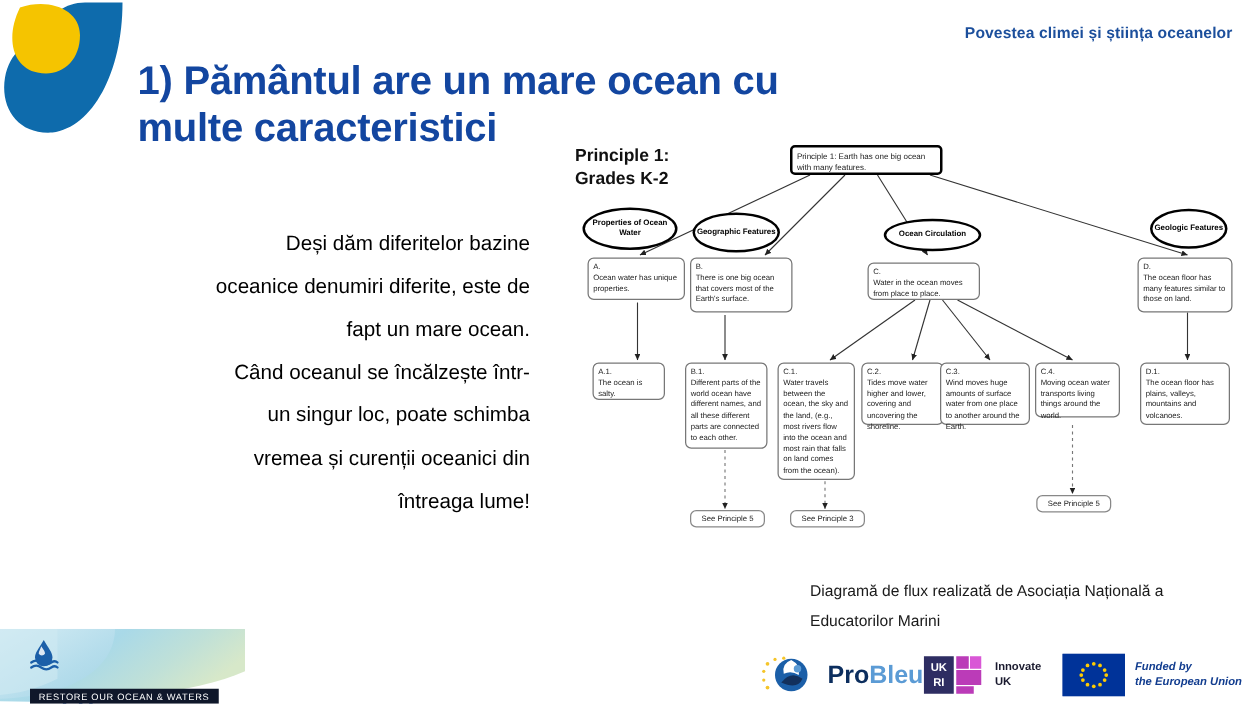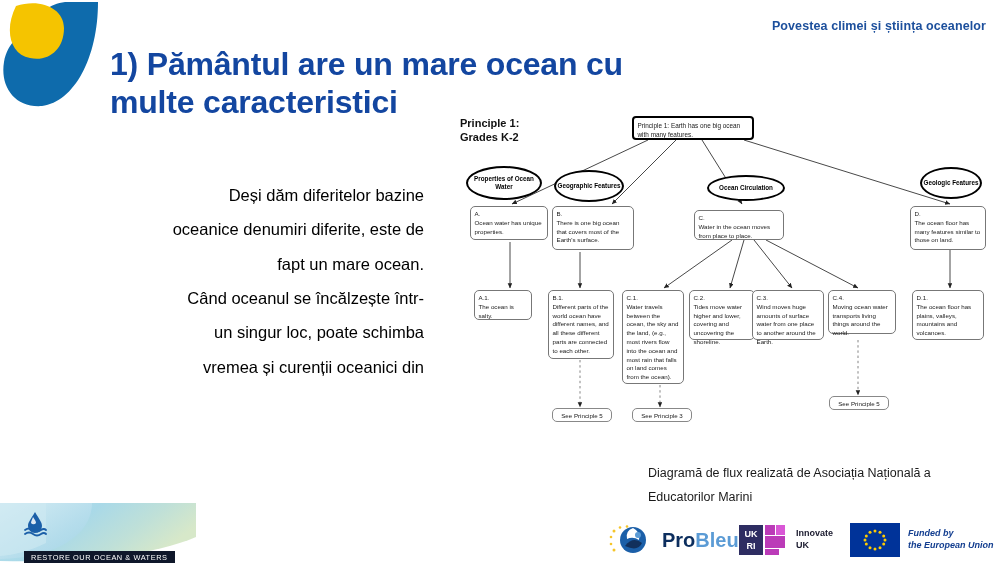--- a/index.html
+++ b/index.html
@@ -34,21 +34,21 @@
     position:absolute;left:64px;top:178px;width:360px;
     font-size:16.5px;line-height:2.08;color:#000;text-align:right;
   }
   .body-copy .ln{display:block;white-space:nowrap;}
 
   
   .diagram{position:absolute;left:452px;top:110px;width:540px;height:335px;}
   .dg-svg{position:absolute;left:0;top:0;width:540px;height:335px;}
 
   .dg-label{
-    position:absolute;font-size:11px;font-weight:bold;color:#111;
+    position:absolute;font-size:14px;font-weight:bold;color:#111;
     line-height:1.28;white-space:pre;
   }
   .node{
     position:absolute;box-sizing:border-box;
     background:#fff;border:1px solid #777;border-radius:5px;
     font-size:6.2px;line-height:1.42;color:#1a1a1a;
     padding:3px 3.5px;
   }
   .node.root{border:2px solid #000;border-radius:4px;font-size:6.4px;}
   .node .tag{display:block;}
@@ -131,20 +131,21 @@
     <span>caracteristici</span>
   </div>
 
   <div class="body-copy">
     <span class="ln">Deși dăm diferitelor bazine</span>
     <span class="ln">oceanice denumiri diferite, este de</span>
     <span class="ln">fapt un mare ocean.</span>
     <span class="ln">Când oceanul se încălzește într-</span>
     <span class="ln">un singur loc, poate schimba</span>
     <span class="ln">vremea și curenții oceanici din</span>
+    <span class="ln">întreaga lume!</span>
   </div>
 
   <div class="diagram">
 
     <svg class="dg-svg" viewBox="0 0 540 335">
       <defs>
         <marker id="ah" markerWidth="7" markerHeight="7" refX="5.4" refY="2.6" orient="auto" markerUnits="strokeWidth">
           <path d="M0,0 L0,5.2 L5.6,2.6 z" fill="#222"></path>
         </marker>
       </defs>

